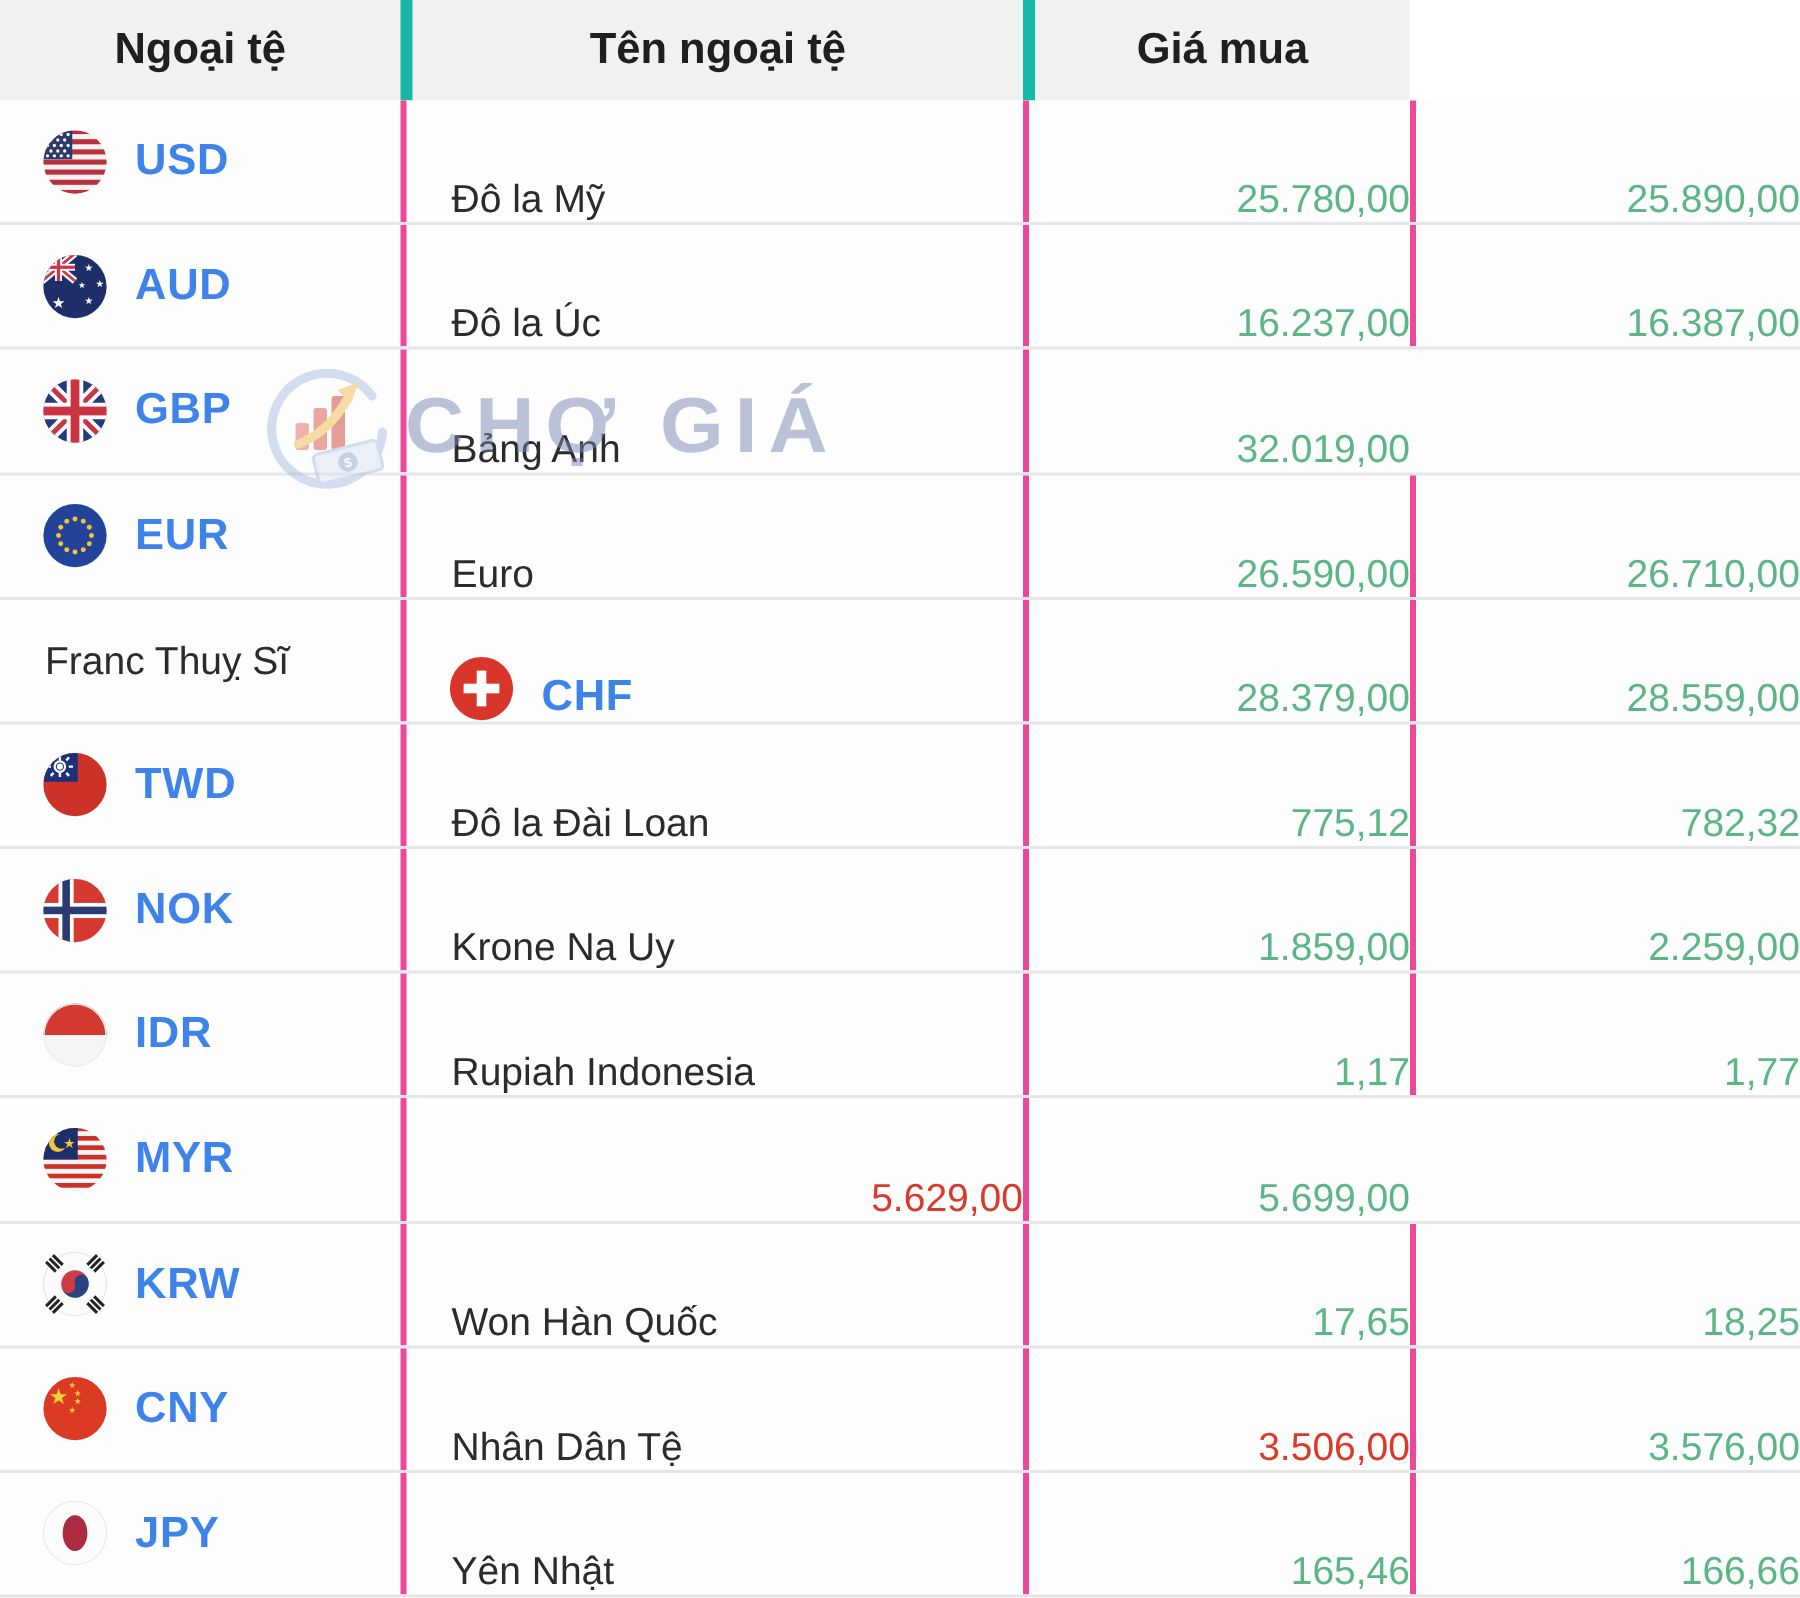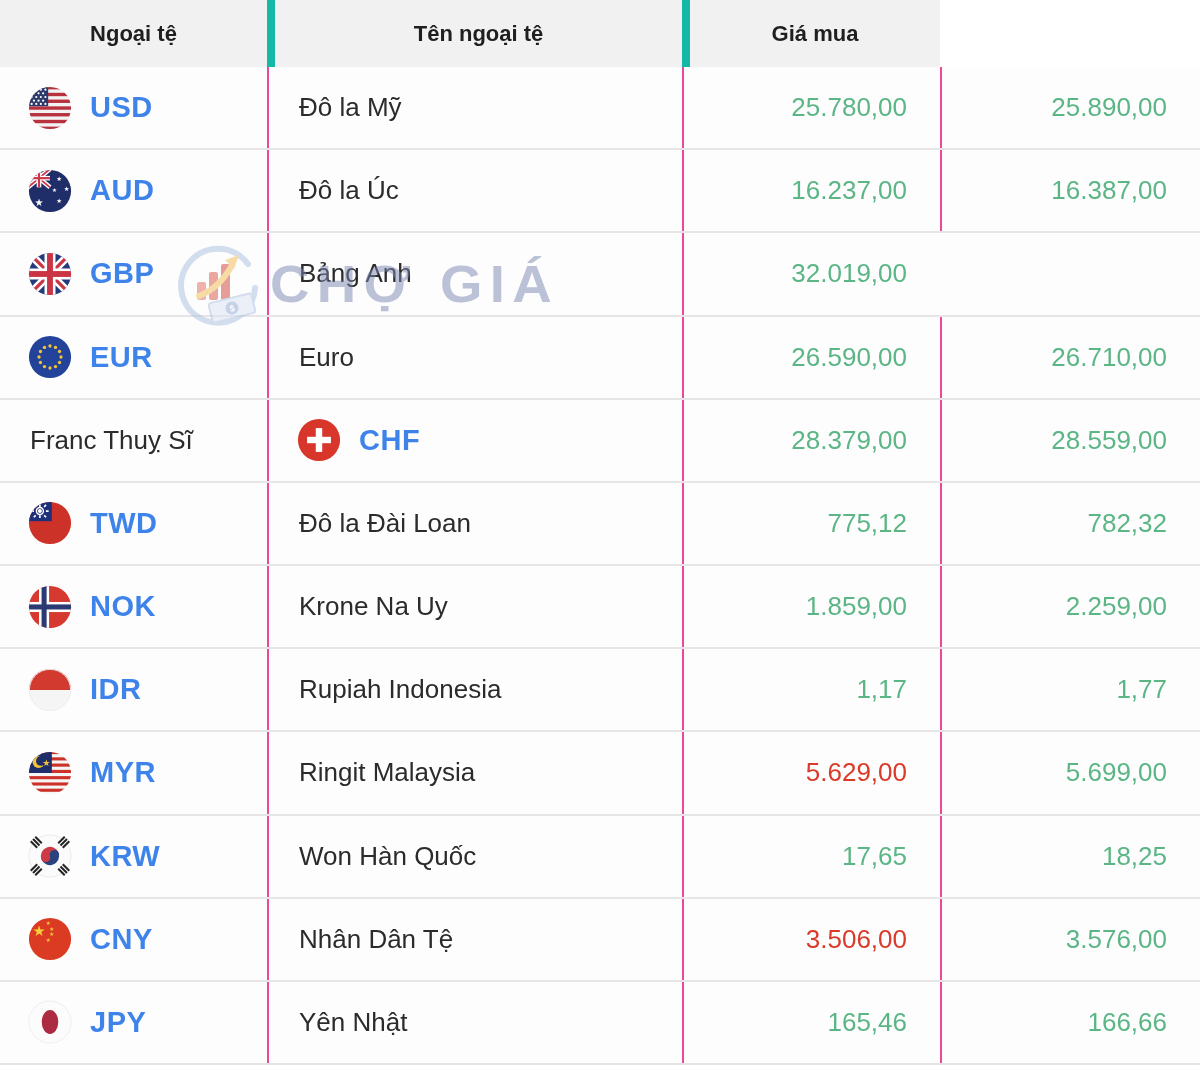--- a/index.html
+++ b/index.html
@@ -13,44 +13,44 @@
     border-bottom:2px solid #e4e4e4;
     overflow:hidden;
   }
   .hrow{
     height:67px;flex:0 0 67px;
     display:grid;grid-template-columns:267px 415px 258px 260px;
   }
   .hcell{
     background:#f1f1f2;
     display:flex;align-items:center;justify-content:center;
-    font-size:22px;font-weight:bold;color:#1f1f1f;
+    font-size:29px;font-weight:bold;color:#1f1f1f;
     box-sizing:border-box;
   }
   .hcell + .hcell{border-left:8px solid #14b8a6;}
   .tbody{display:contents;}
   .row{
     flex:1 1 auto;
     display:grid;grid-template-columns:267px 415px 258px 260px;
     border-top:2px solid #e6e6e6;
     background:#fdfdfd;
     box-sizing:border-box;
   }
   .tbody .row:first-child{border-top:none;}
   .cell{
     display:flex;align-items:center;
     box-sizing:border-box;min-width:0;
   }
-  .cell + .cell{border-left:2px solid #ec4899;}
+  .cell + .cell{border-left:4px solid #ec4899;align-items:flex-end;}
   .c-cur{padding-left:28px;gap:18px;}
   .flag{width:44px;height:44px;flex:0 0 44px;}
   .flag svg{width:44px;height:44px;display:block;}
   .code{font-size:29px;font-weight:bold;color:var(--code,#3e83ea);letter-spacing:0.5px;text-align:right;}
   .c-name{padding-left:30px;font-size:26px;color:#2b2b2b;}
-  .c-num{justify-content:flex-end;padding-right:33px;font-size:26px;}
+  .c-num{justify-content:flex-end;font-size:26px;}
   .up{color:var(--up,#5bb585);}
   .down{color:var(--down,#da3a29);}
   .watermark{
     position:absolute;left:172px;top:238px;
     display:flex;align-items:center;
     pointer-events:none;z-index:5;
   }
   .wm-text{
     font-size:52px;font-weight:bold;letter-spacing:7px;
     color:rgba(122,133,176,0.5);
@@ -346,23 +346,20 @@
                 </g>
                 <rect width="26" height="24" fill="#1e2e6b"></rect>
                 <circle cx="11.5" cy="12" r="6.5" fill="#f2c437"></circle>
                 <circle cx="14.2" cy="10.8" r="5.4" fill="#1e2e6b"></circle>
                 <text x="20" y="16" font-size="10" fill="#f2c437" text-anchor="middle">★</text>
               </g>
             </svg>
           </span>
       <span class="code">MYR</span>
     </div>
-    <div class="cell c-name">
-      <span class="name">Ringit Malaysia</span>
-    </div>
     <div class="cell c-num buy down">5.629,00</div>
     <div class="cell c-num sell up">5.699,00</div>
   </div>
 
   <div class="row">
     <div class="cell c-cur">
       <span class="flag">
             <svg viewBox="0 0 48 48">
               <circle cx="24" cy="24" r="23" fill="#fbfbfb" stroke="#e8e8e8"></circle>
               <g transform="rotate(-20 24 24)">

